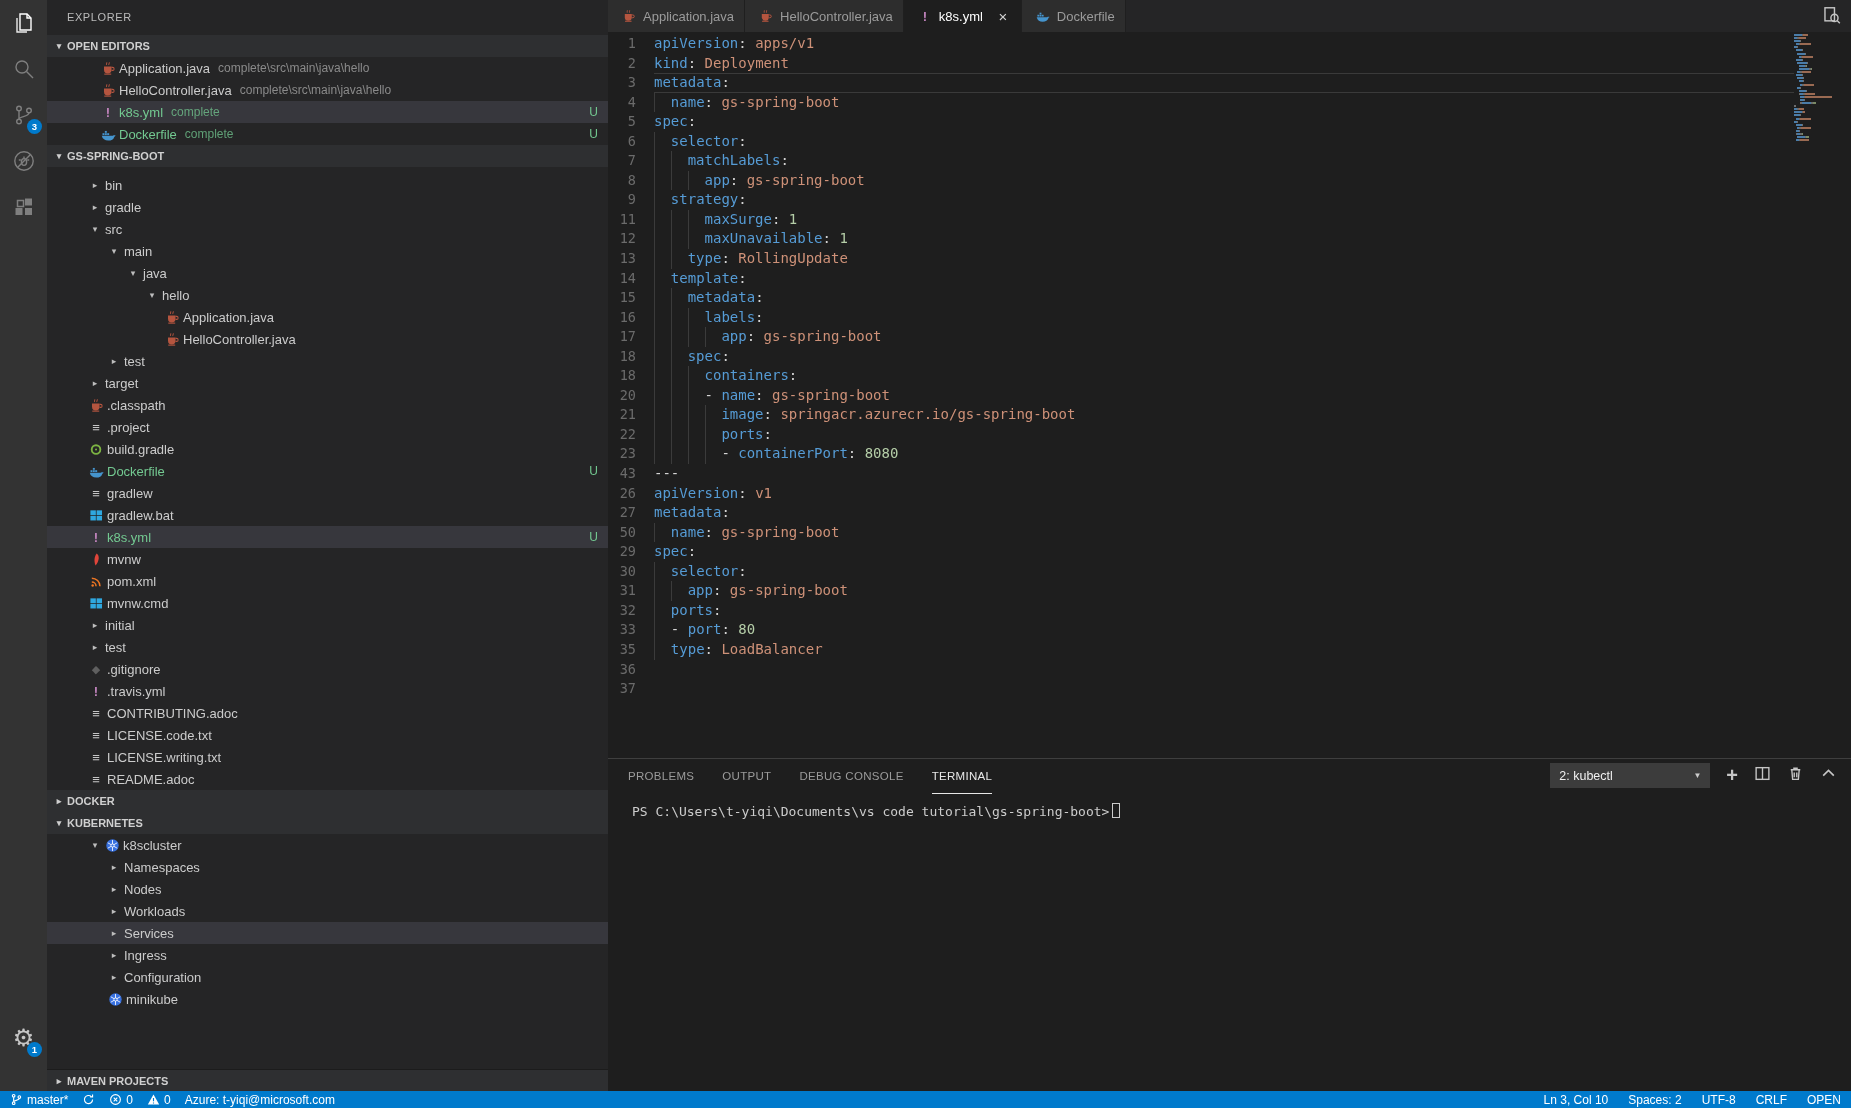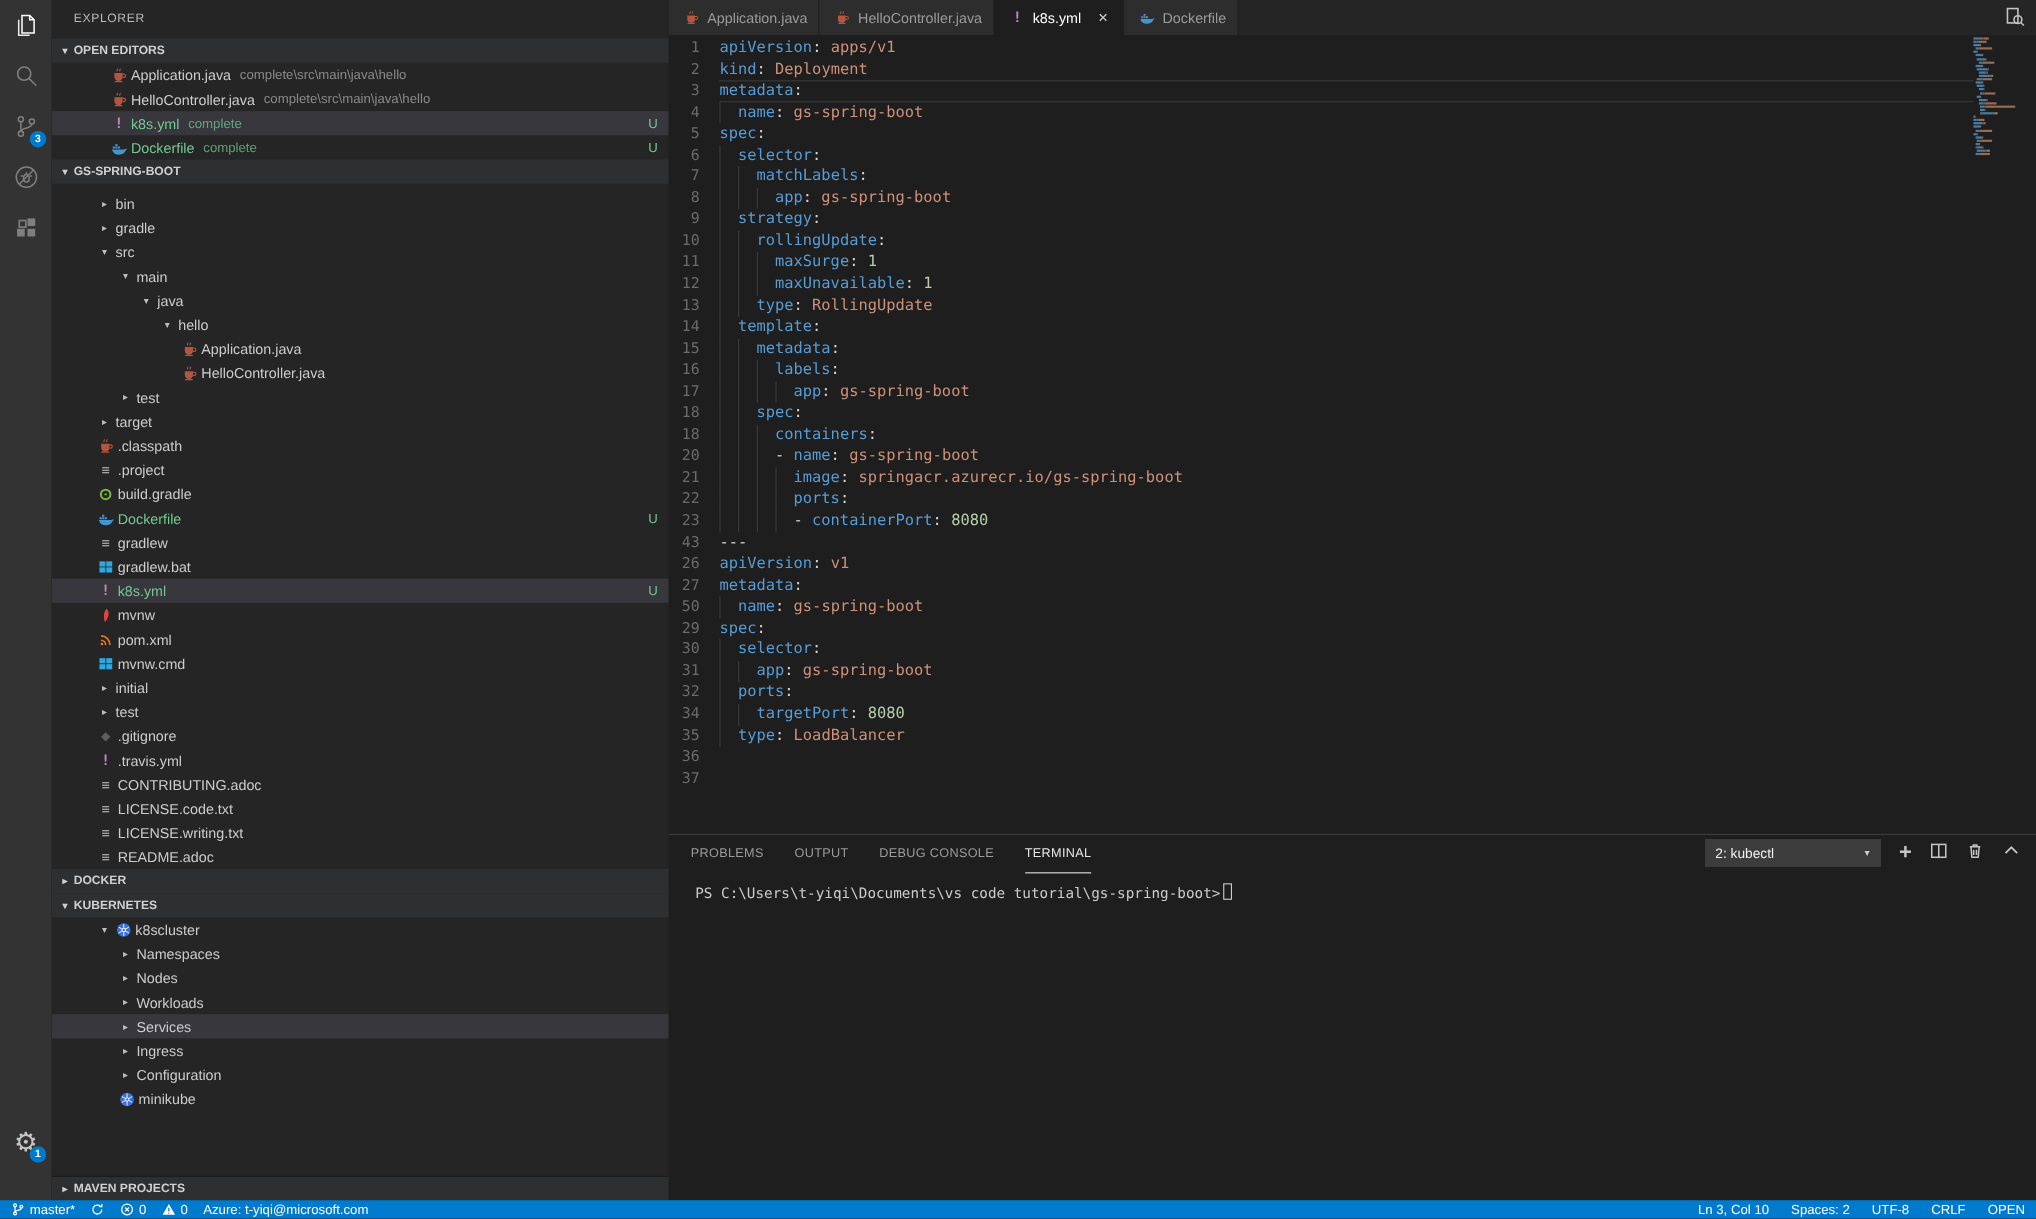--- a/index.html
+++ b/index.html
@@ -616,24 +616,20 @@
             </div>
             <div class="code-line ">
     <span class="ln">8</span>
     <span class="ct"><span class="ig"></span><span class="ig"></span><span class="ig"></span><span class="t-k">app</span><span class="t-p">: </span><span class="t-v">gs-spring-boot</span></span>
             </div>
             <div class="code-line ">
     <span class="ln">9</span>
     <span class="ct"><span class="ig"></span><span class="t-k">strategy</span><span class="t-p">:</span></span>
             </div>
             <div class="code-line ">
-    <span class="ln">10</span>
-    <span class="ct"><span class="ig"></span><span class="ig"></span><span class="t-k">rollingUpdate</span><span class="t-p">:</span></span>
-            </div>
-            <div class="code-line ">
     <span class="ln">11</span>
     <span class="ct"><span class="ig"></span><span class="ig"></span><span class="ig"></span><span class="t-k">maxSurge</span><span class="t-p">: </span><span class="t-n">1</span></span>
             </div>
             <div class="code-line ">
     <span class="ln">12</span>
     <span class="ct"><span class="ig"></span><span class="ig"></span><span class="ig"></span><span class="t-k">maxUnavailable</span><span class="t-p">: </span><span class="t-n">1</span></span>
             </div>
             <div class="code-line ">
     <span class="ln">13</span>
     <span class="ct"><span class="ig"></span><span class="ig"></span><span class="t-k">type</span><span class="t-p">: </span><span class="t-v">RollingUpdate</span></span>
@@ -704,22 +700,22 @@
             </div>
             <div class="code-line ">
     <span class="ln">31</span>
     <span class="ct"><span class="ig"></span><span class="ig"></span><span class="t-k">app</span><span class="t-p">: </span><span class="t-v">gs-spring-boot</span></span>
             </div>
             <div class="code-line ">
     <span class="ln">32</span>
     <span class="ct"><span class="ig"></span><span class="t-k">ports</span><span class="t-p">:</span></span>
             </div>
             <div class="code-line ">
-    <span class="ln">34</span>
-    <span class="ct"><span class="ig"></span><span class="ig"></span><span class="t-k">targetPort</span><span class="t-p">: </span><span class="t-n">8080</span></span>
+    <span class="ln">33</span>
+    <span class="ct"><span class="ig"></span><span class="t-p">- </span><span class="t-k">port</span><span class="t-p">: </span><span class="t-n">80</span></span>
             </div>
             <div class="code-line ">
     <span class="ln">35</span>
     <span class="ct"><span class="ig"></span><span class="t-k">type</span><span class="t-p">: </span><span class="t-v">LoadBalancer</span></span>
             </div>
             <div class="code-line ">
     <span class="ln">36</span>
     <span class="ct"></span>
             </div>
             <div class="code-line ">

